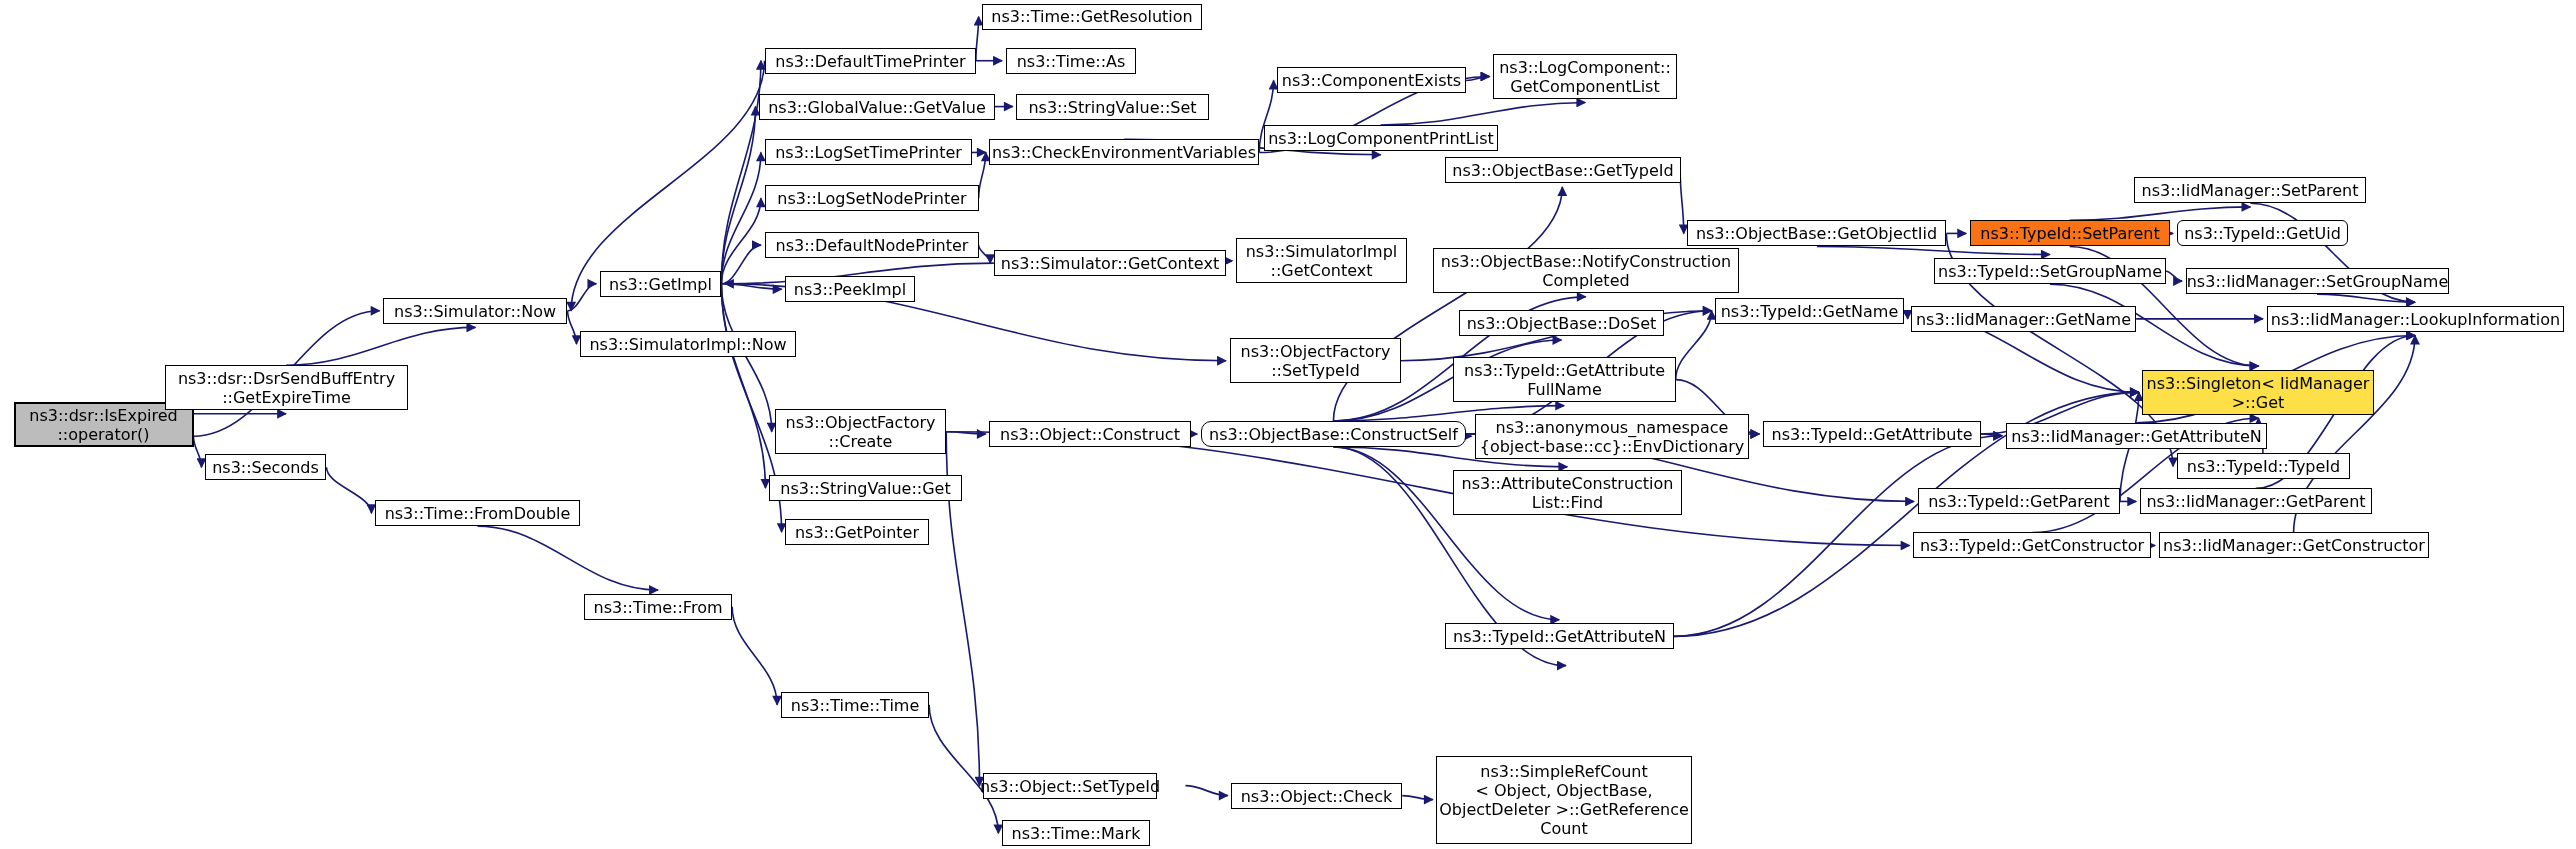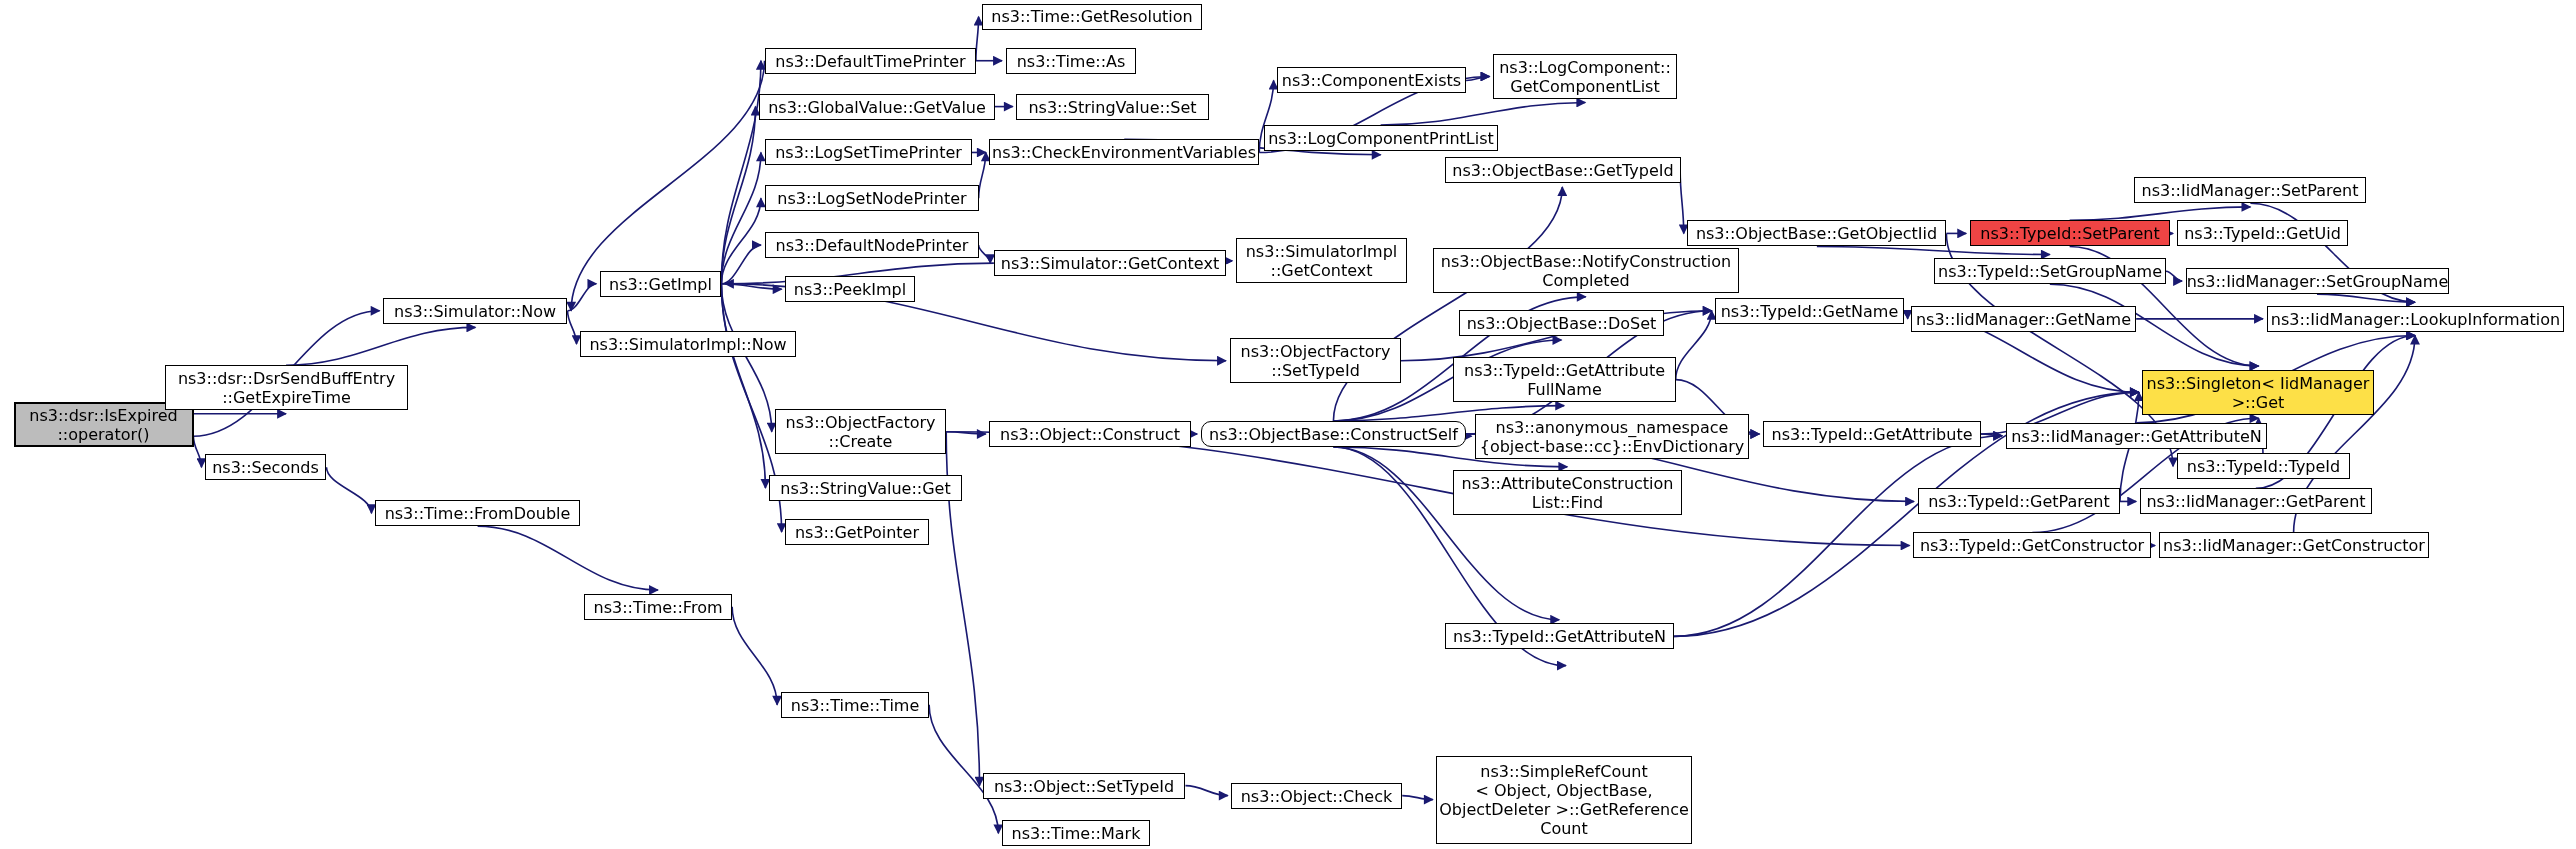--- a/index.html
+++ b/index.html
@@ -154,21 +154,21 @@
     <div class="node" style="left: 775px; top: 409px; width: 171px; height: 45px; background: rgb(255, 255, 255); border-color: rgb(0, 0, 0);">ns3::ObjectFactory
 ::Create</div>
     <div class="node" style="left: 769px; top: 475px; width: 193px; height: 26px; background: rgb(255, 255, 255); border-color: rgb(0, 0, 0);">ns3::StringValue::Get</div>
     <div class="node" style="left: 785px; top: 519px; width: 144px; height: 26px; background: rgb(255, 255, 255); border-color: rgb(0, 0, 0);">ns3::GetPointer</div>
     <div class="node" style="left: 982px; top: 3.6px; width: 220px; height: 26px; background: rgb(255, 255, 255); border-color: rgb(0, 0, 0);">ns3::Time::GetResolution</div>
     <div class="node" style="left: 1006px; top: 48px; width: 130px; height: 26px; background: rgb(255, 255, 255); border-color: rgb(0, 0, 0);">ns3::Time::As</div>
     <div class="node" style="left: 1016px; top: 94px; width: 193px; height: 26px; background: rgb(255, 255, 255); border-color: rgb(0, 0, 0);">ns3::StringValue::Set</div>
     <div class="node" style="left: 989px; top: 139px; width: 270px; height: 26px; background: rgb(255, 255, 255); border-color: rgb(0, 0, 0);">ns3::CheckEnvironmentVariables</div>
     <div class="node" style="left: 994px; top: 250px; width: 232px; height: 26px; background: rgb(255, 255, 255); border-color: rgb(0, 0, 0);">ns3::Simulator::GetContext</div>
     <div class="node" style="left: 989px; top: 421px; width: 202px; height: 26px; background: rgb(255, 255, 255); border-color: rgb(0, 0, 0);">ns3::Object::Construct</div>
-    <div class="node" style="left: 983px; top: 773px; width: 202px; height: 26px; background: rgb(255, 255, 255); border-color: rgb(0, 0, 0);">ns3::Object::SetTypeId</div>
+    <div class="node" style="left: 983px; top: 773px; width: 174px; height: 26px; background: rgb(255, 255, 255); border-color: rgb(0, 0, 0);">ns3::Object::SetTypeId</div>
     <div class="node" style="left: 1002px; top: 820px; width: 148px; height: 26px; background: rgb(255, 255, 255); border-color: rgb(0, 0, 0);">ns3::Time::Mark</div>
     <div class="node" style="left: 1277px; top: 67px; width: 189px; height: 26px; background: rgb(255, 255, 255); border-color: rgb(0, 0, 0);">ns3::ComponentExists</div>
     <div class="node" style="left: 1264px; top: 125px; width: 234px; height: 26px; background: rgb(255, 255, 255); border-color: rgb(0, 0, 0);">ns3::LogComponentPrintList</div>
     <div class="node" style="left: 1236px; top: 238px; width: 171px; height: 45px; background: rgb(255, 255, 255); border-color: rgb(0, 0, 0);">ns3::SimulatorImpl
 ::GetContext</div>
     <div class="node" style="left: 1230px; top: 338px; width: 171px; height: 45px; background: rgb(255, 255, 255); border-color: rgb(0, 0, 0);">ns3::ObjectFactory
 ::SetTypeId</div>
     <div class="node" style="left: 1201px; top: 421px; width: 265px; height: 26px; background: rgb(255, 255, 255); border-color: rgb(0, 0, 0); border-radius: 10px;">ns3::ObjectBase::ConstructSelf</div>
     <div class="node" style="left: 1231px; top: 783px; width: 171px; height: 26px; background: rgb(255, 255, 255); border-color: rgb(0, 0, 0);">ns3::Object::Check</div>
     <div class="node" style="left: 1493px; top: 54px; width: 184px; height: 45px; background: rgb(255, 255, 255); border-color: rgb(0, 0, 0);">ns3::LogComponent::
@@ -184,28 +184,28 @@
     <div class="node" style="left: 1453px; top: 470px; width: 229px; height: 45px; background: rgb(255, 255, 255); border-color: rgb(0, 0, 0);">ns3::AttributeConstruction
 List::Find</div>
     <div class="node" style="left: 1445px; top: 623px; width: 229px; height: 26px; background: rgb(255, 255, 255); border-color: rgb(0, 0, 0);">ns3::TypeId::GetAttributeN</div>
     <div class="node" style="left: 1436px; top: 756px; width: 256px; height: 88px; background: rgb(255, 255, 255); border-color: rgb(0, 0, 0);">ns3::SimpleRefCount
 &lt; Object, ObjectBase,
 ObjectDeleter &gt;::GetReference
 Count</div>
     <div class="node" style="left: 1687px; top: 220px; width: 259px; height: 26px; background: rgb(255, 255, 255); border-color: rgb(0, 0, 0);">ns3::ObjectBase::GetObjectIid</div>
     <div class="node" style="left: 1715px; top: 298px; width: 189px; height: 26px; background: rgb(255, 255, 255); border-color: rgb(0, 0, 0);">ns3::TypeId::GetName</div>
     <div class="node" style="left: 1763px; top: 421px; width: 218px; height: 26px; background: rgb(255, 255, 255); border-color: rgb(0, 0, 0);">ns3::TypeId::GetAttribute</div>
-    <div class="node" style="left: 1970px; top: 220px; width: 200px; height: 26px; background: #ef4444; border-color: rgb(0, 0, 0);">ns3::TypeId::SetParent</div>
+    <div class="node" style="left: 1970px; top: 220px; width: 200px; height: 26px; background: #f97316; border-color: rgb(0, 0, 0);">ns3::TypeId::SetParent</div>
     <div class="node" style="left: 1934px; top: 258px; width: 232px; height: 26px; background: rgb(255, 255, 255); border-color: rgb(0, 0, 0);">ns3::TypeId::SetGroupName</div>
     <div class="node" style="left: 1911px; top: 306px; width: 225px; height: 26px; background: rgb(255, 255, 255); border-color: rgb(0, 0, 0);">ns3::IidManager::GetName</div>
     <div class="node" style="left: 2006px; top: 423px; width: 261px; height: 26px; background: rgb(255, 255, 255); border-color: rgb(0, 0, 0);">ns3::IidManager::GetAttributeN</div>
     <div class="node" style="left: 1918px; top: 488px; width: 202px; height: 26px; background: rgb(255, 255, 255); border-color: rgb(0, 0, 0);">ns3::TypeId::GetParent</div>
     <div class="node" style="left: 1913px; top: 532px; width: 238px; height: 26px; background: rgb(255, 255, 255); border-color: rgb(0, 0, 0);">ns3::TypeId::GetConstructor</div>
     <div class="node" style="left: 2134px; top: 177px; width: 232px; height: 26px; background: rgb(255, 255, 255); border-color: rgb(0, 0, 0);">ns3::IidManager::SetParent</div>
-    <div class="node" style="left: 2177px; top: 220px; width: 171px; height: 26px; background: rgb(255, 255, 255); border-color: rgb(0, 0, 0);">ns3::TypeId::GetUid</div>
+    <div class="node" style="left: 2177px; top: 220px; width: 171px; height: 26px; background: rgb(255, 255, 255); border-color: rgb(0, 0, 0); border-radius: 6px;">ns3::TypeId::GetUid</div>
     <div class="node" style="left: 2186px; top: 268px; width: 263px; height: 26px; background: rgb(255, 255, 255); border-color: rgb(0, 0, 0);">ns3::IidManager::SetGroupName</div>
     <div class="node" style="left: 2142px; top: 370px; width: 232px; height: 45px; background: #fde047; border-color: rgb(0, 0, 0);">ns3::Singleton&lt; IidManager
 &gt;::Get</div>
     <div class="node" style="left: 2177px; top: 453px; width: 173px; height: 26px; background: rgb(255, 255, 255); border-color: rgb(0, 0, 0);">ns3::TypeId::TypeId</div>
     <div class="node" style="left: 2140px; top: 488px; width: 232px; height: 26px; background: rgb(255, 255, 255); border-color: rgb(0, 0, 0);">ns3::IidManager::GetParent</div>
     <div class="node" style="left: 2159px; top: 532px; width: 270px; height: 26px; background: rgb(255, 255, 255); border-color: rgb(0, 0, 0);">ns3::IidManager::GetConstructor</div>
     <div class="node" style="left: 2267px; top: 306px; width: 297px; height: 26px; background: rgb(255, 255, 255); border-color: rgb(0, 0, 0);">ns3::IidManager::LookupInformation</div>
   </div>
 
 

